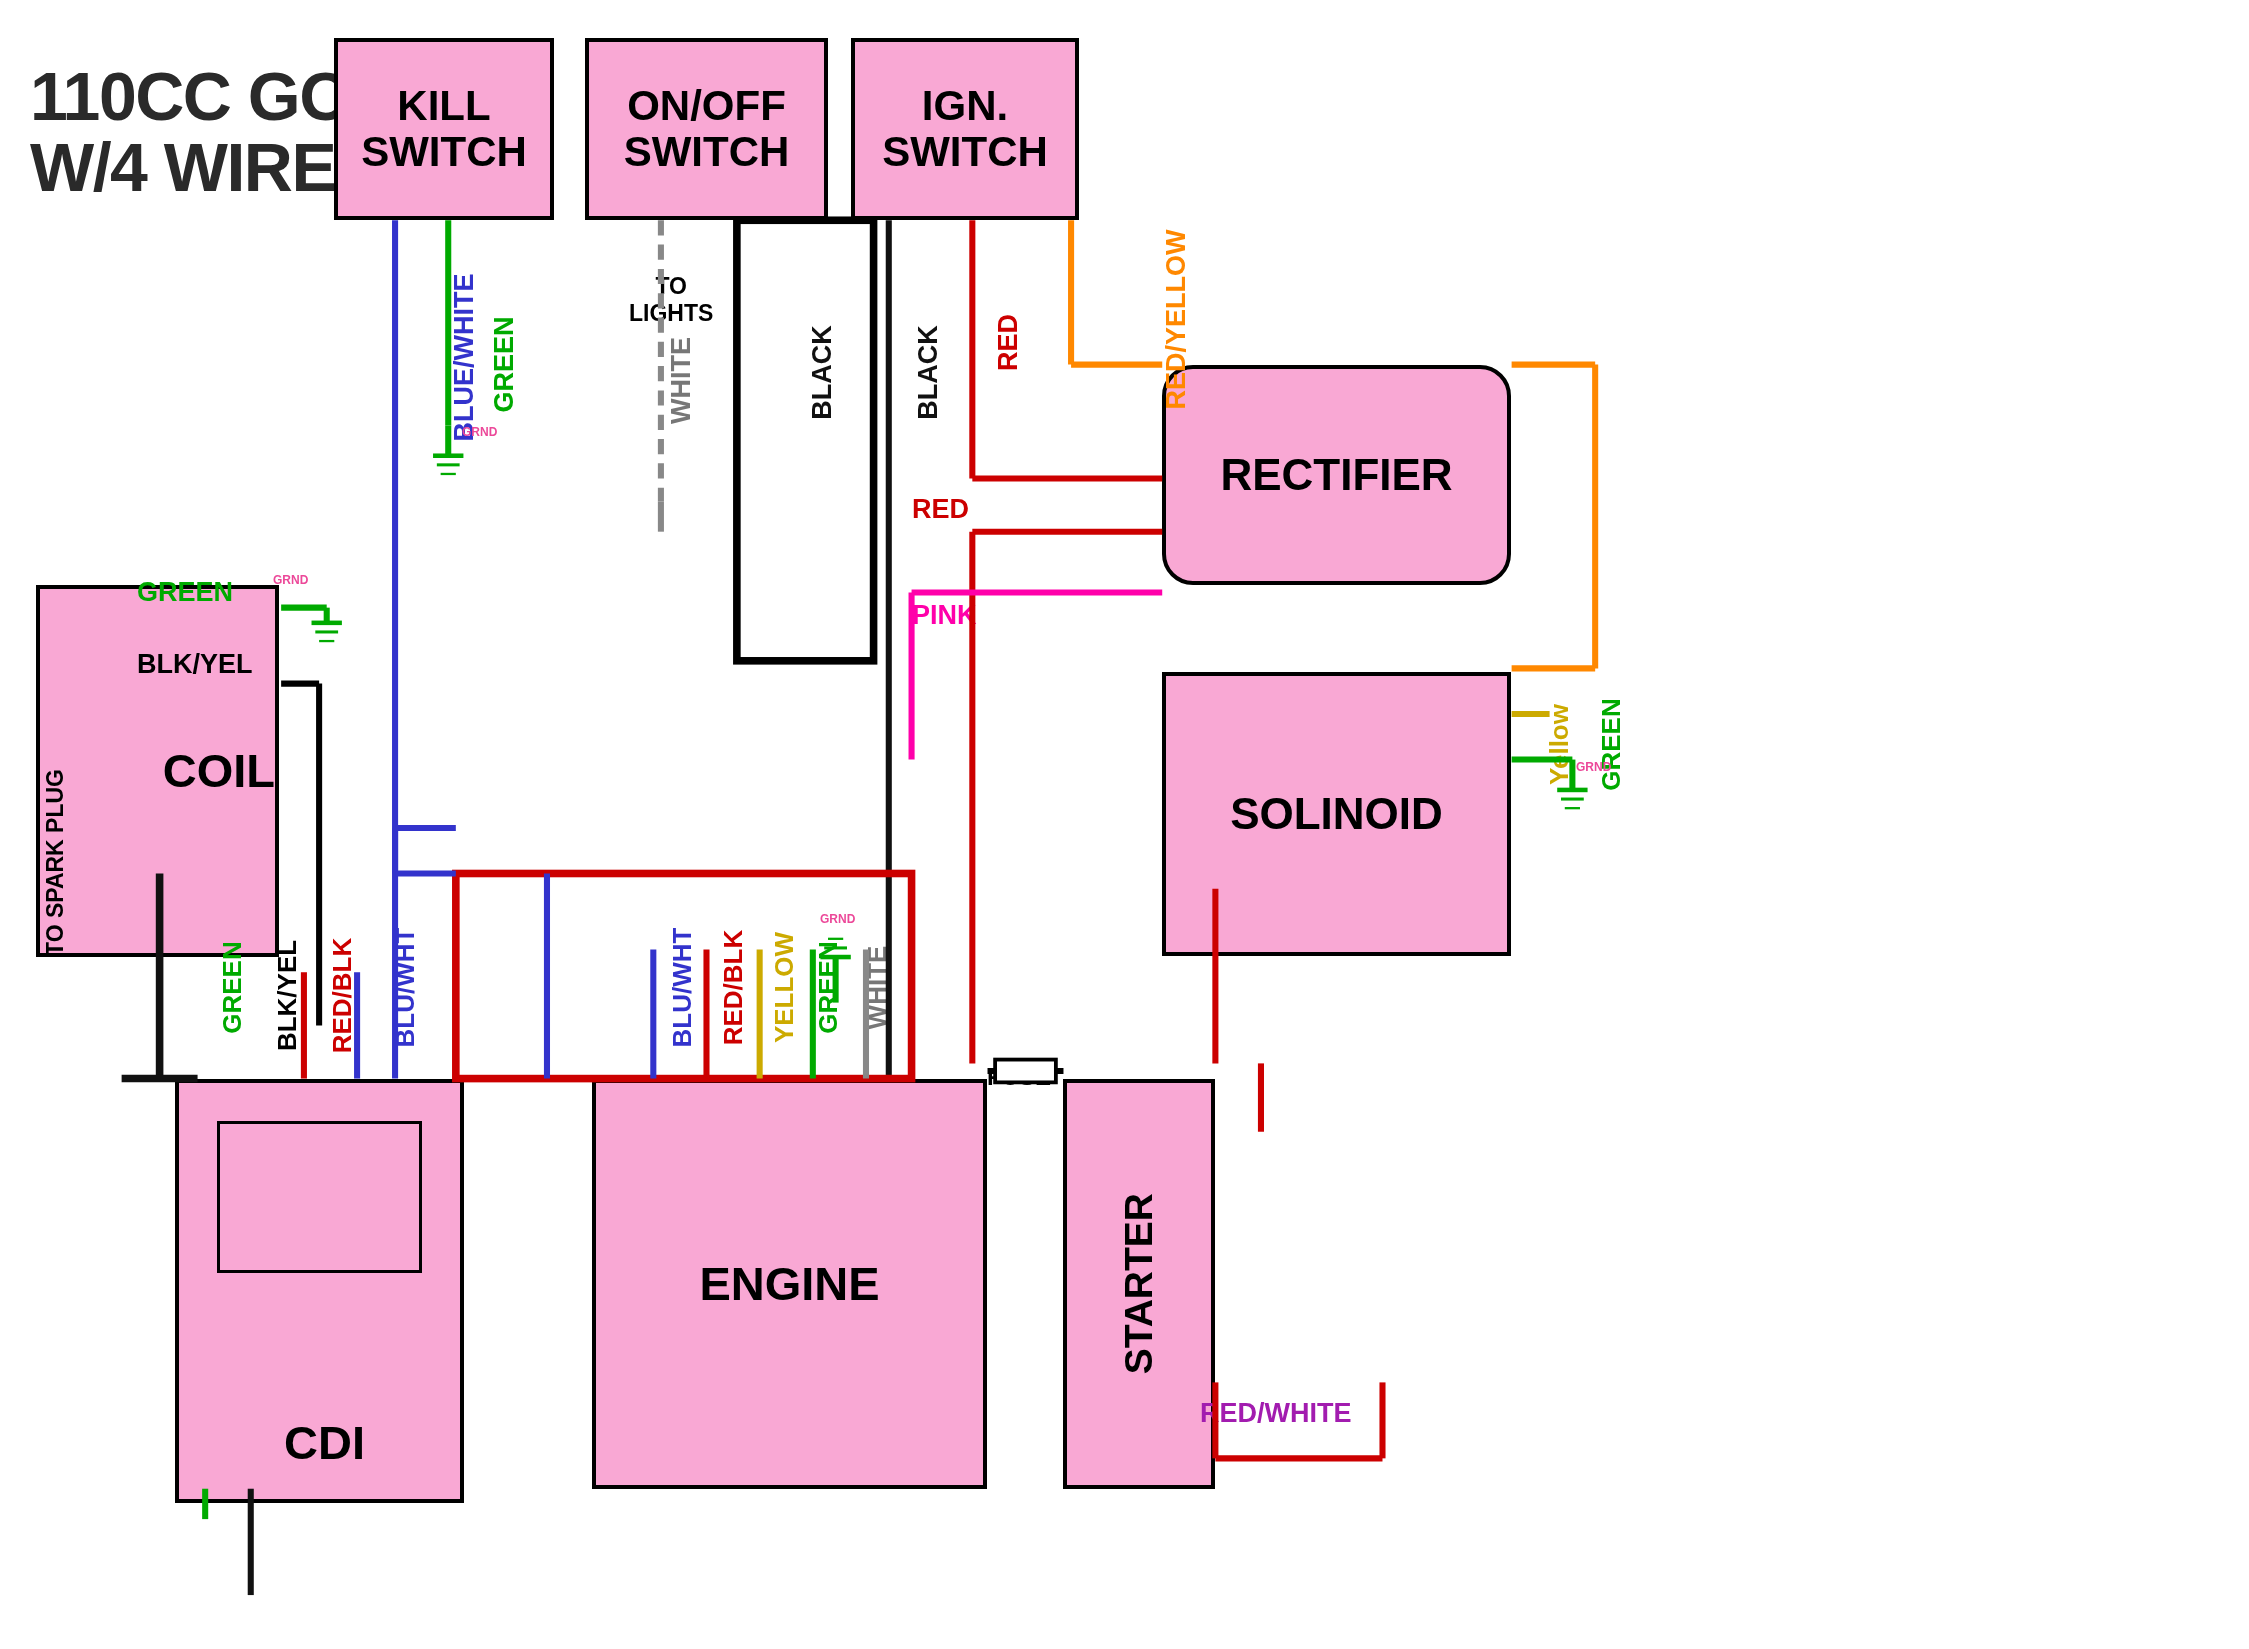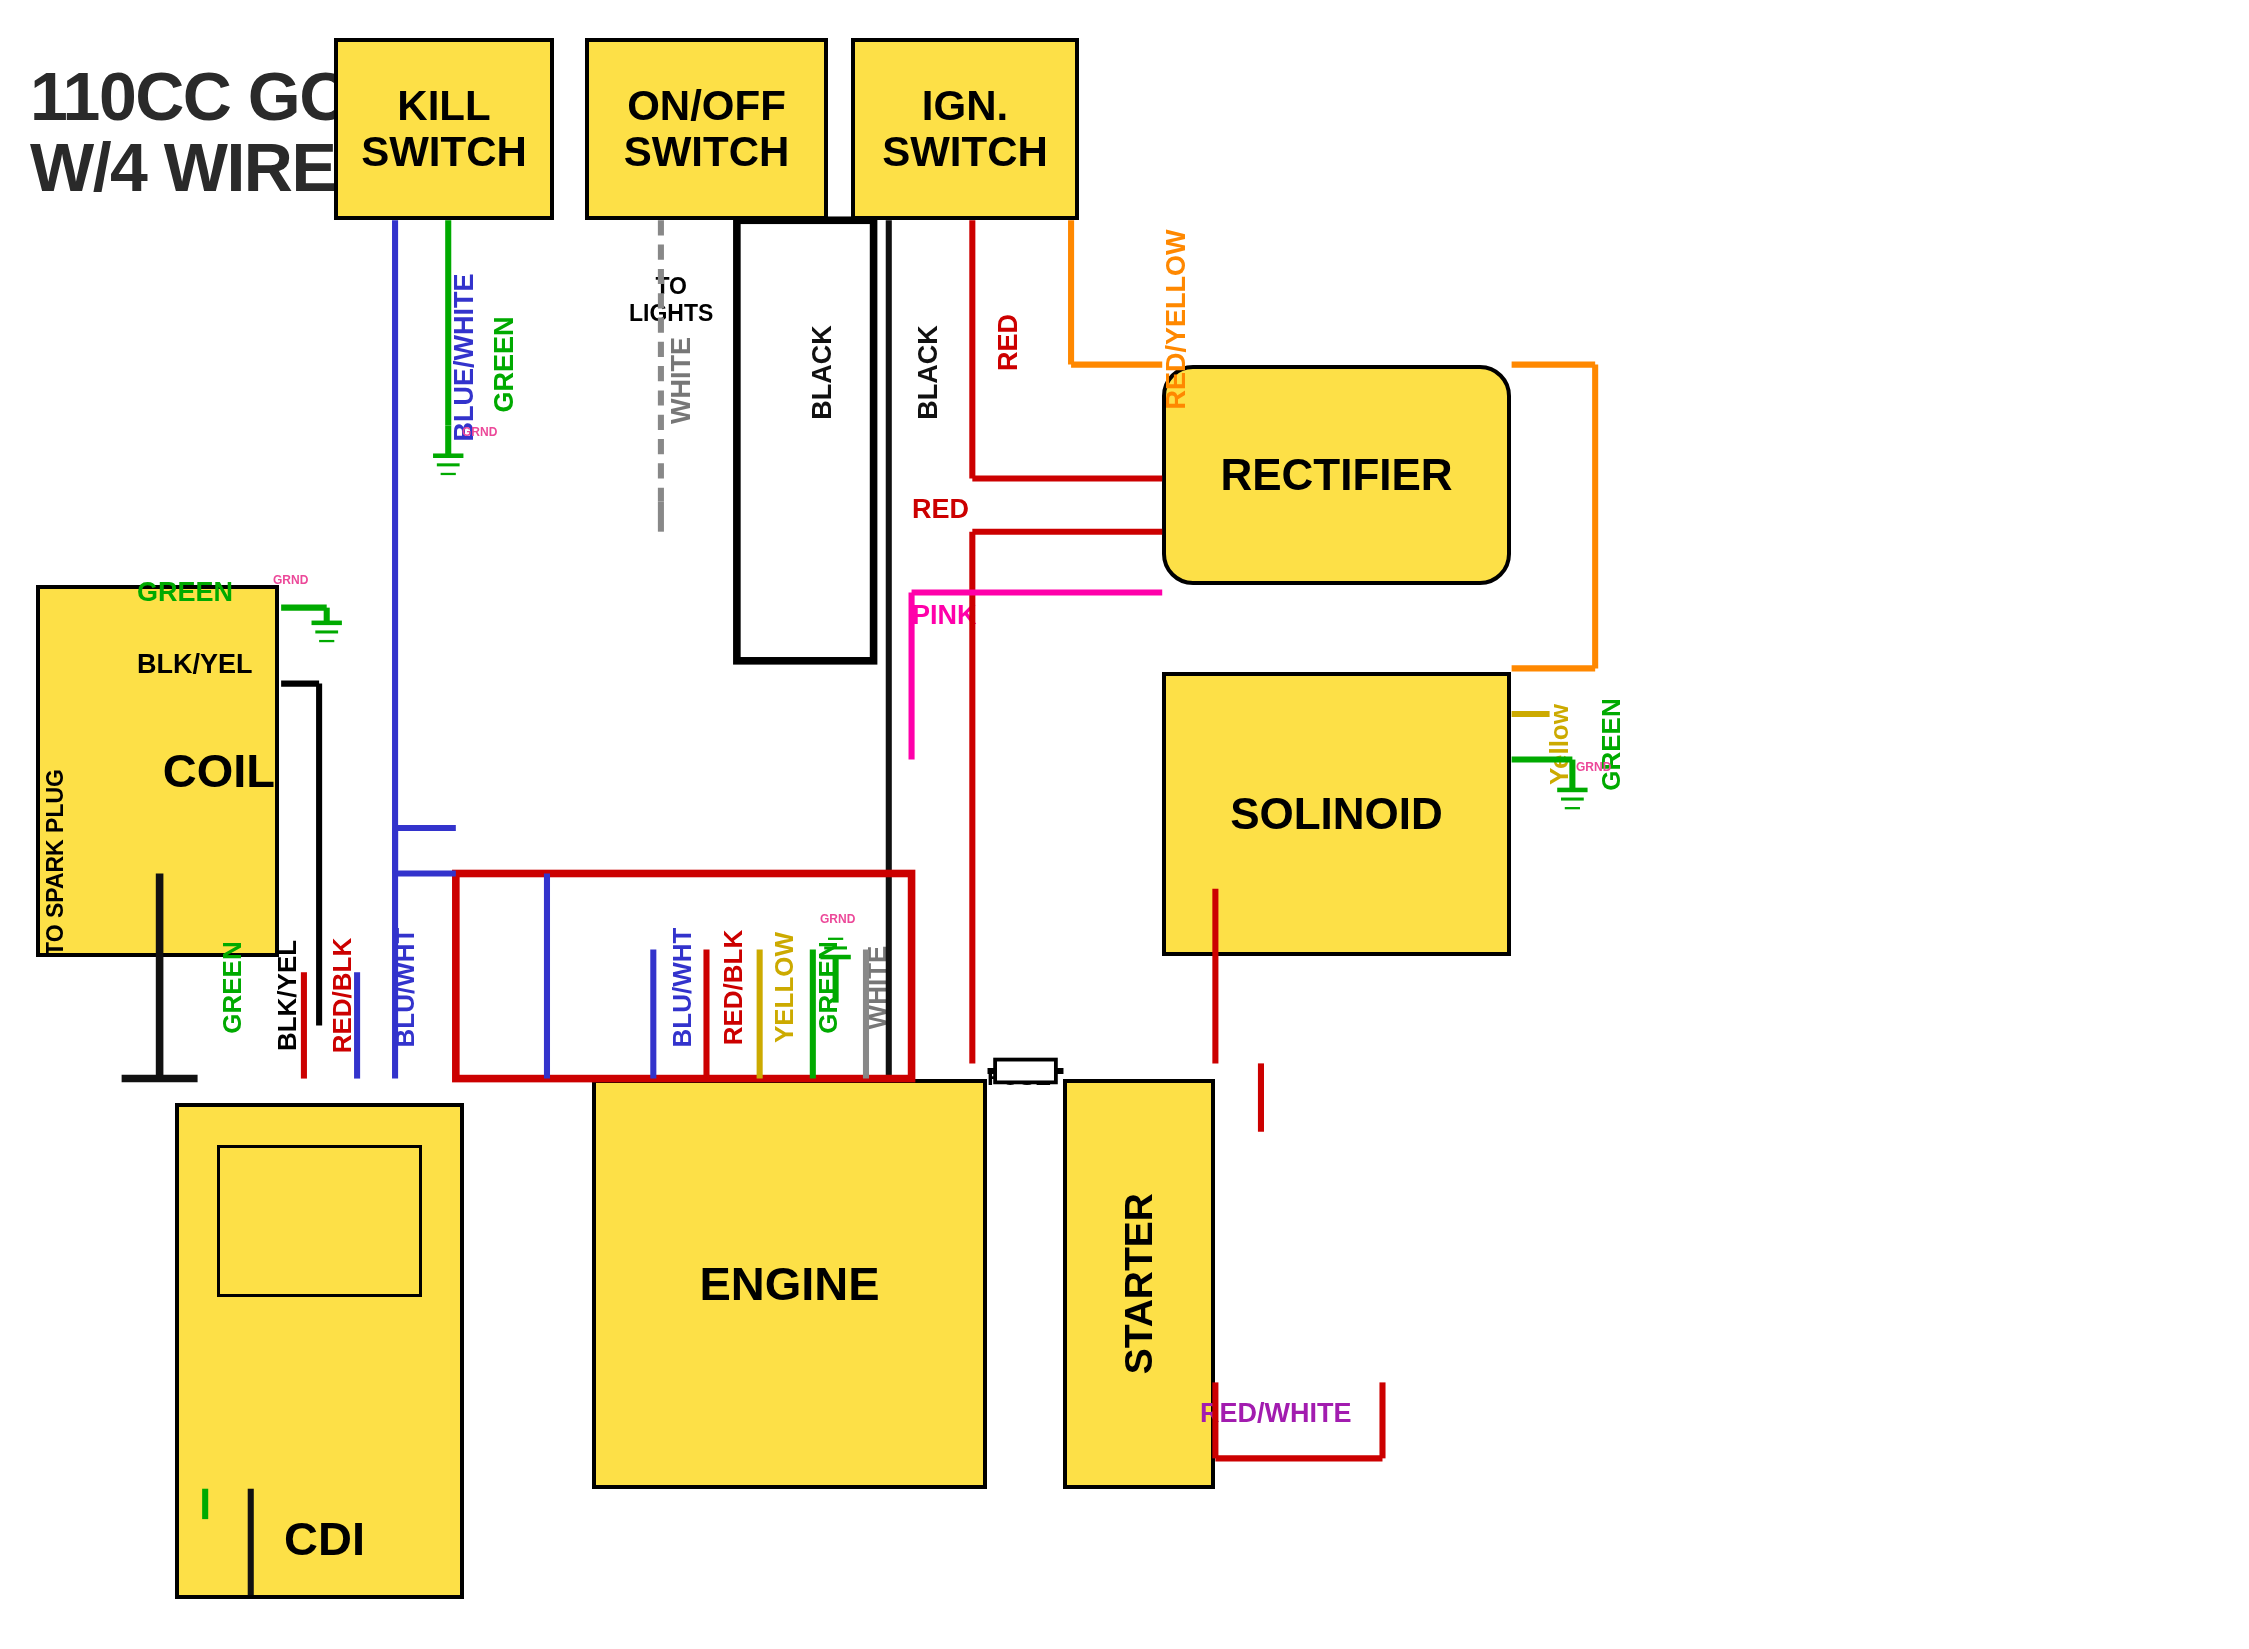--- a/index.html
+++ b/index.html
@@ -28,21 +28,21 @@
       font-weight: 900;
       color: #2a2a2a;
       line-height: 1.05;
       letter-spacing: -1.5px;
     }
 
     
     .component-box {
       position: absolute;
       border: 4.6px solid #000;
-      background: #fde047;
+      background: #f9a8d4;
       display: flex;
       align-items: center;
       justify-content: center;
     }
 
     .component-label {
       font-size: 47px;
       font-weight: 900;
       color: #000;
       text-align: center;
@@ -119,21 +119,21 @@
 
   <div class="title">
     <div>110CC GO KART</div>
     <div>W/4 WIRE CDI</div>
   </div>
 
   <div class="component-box" style="left:36px; top:585px; width:243px; height:372px;justify-content:flex-end;">
     <span class="component-label">COIL</span>
   </div>
 
-  <div class="component-box" style="left:175px; top:1103px; width:289px; height:496px;padding-left:10px;">
+  <div class="component-box" style="left:175px; top:1079px; width:289px; height:424px;padding-left:10px;">
     <div style="position:absolute; top:38px; left:38px; right:38px; height:152px; border:3.8px solid #000;"></div>
     <span class="component-label" style="position:absolute; bottom:30px; font-size:47px;">CDI</span>
   </div>
 
   <div class="component-box" style="left:592px; top:1079px; width:395px; height:410px;">
     <span class="component-label">ENGINE</span>
   </div>
 
   <div class="component-box" style="left:334px; top:38px; width:220px; height:182px;">
     <span class="component-label" style="font-size:42px;">KILL<br>SWITCH</span>

